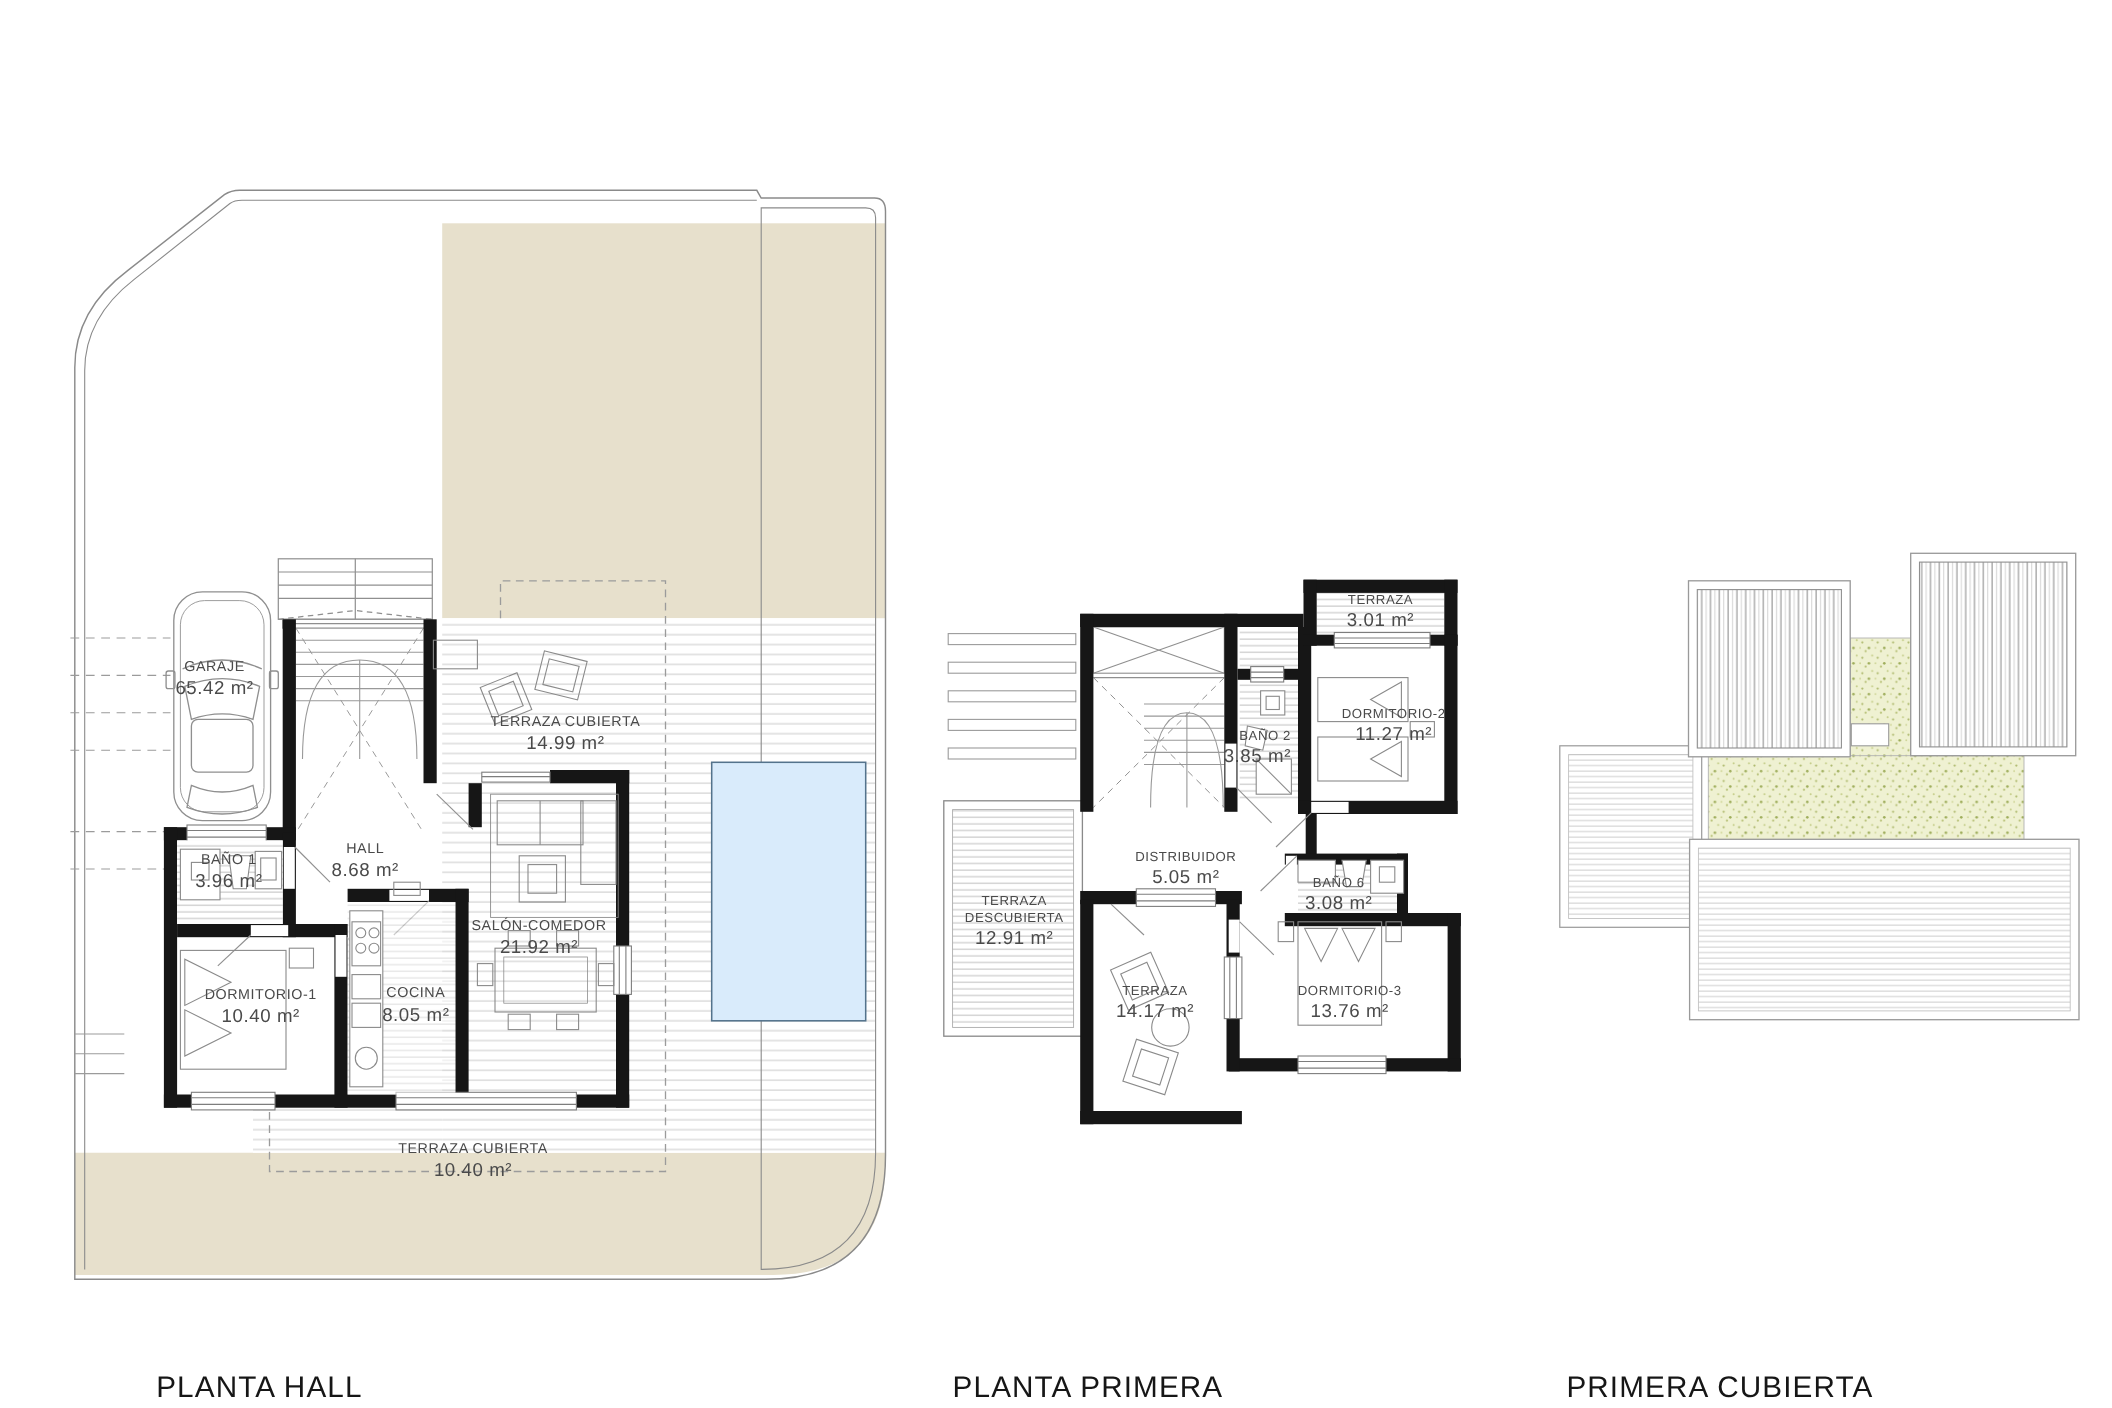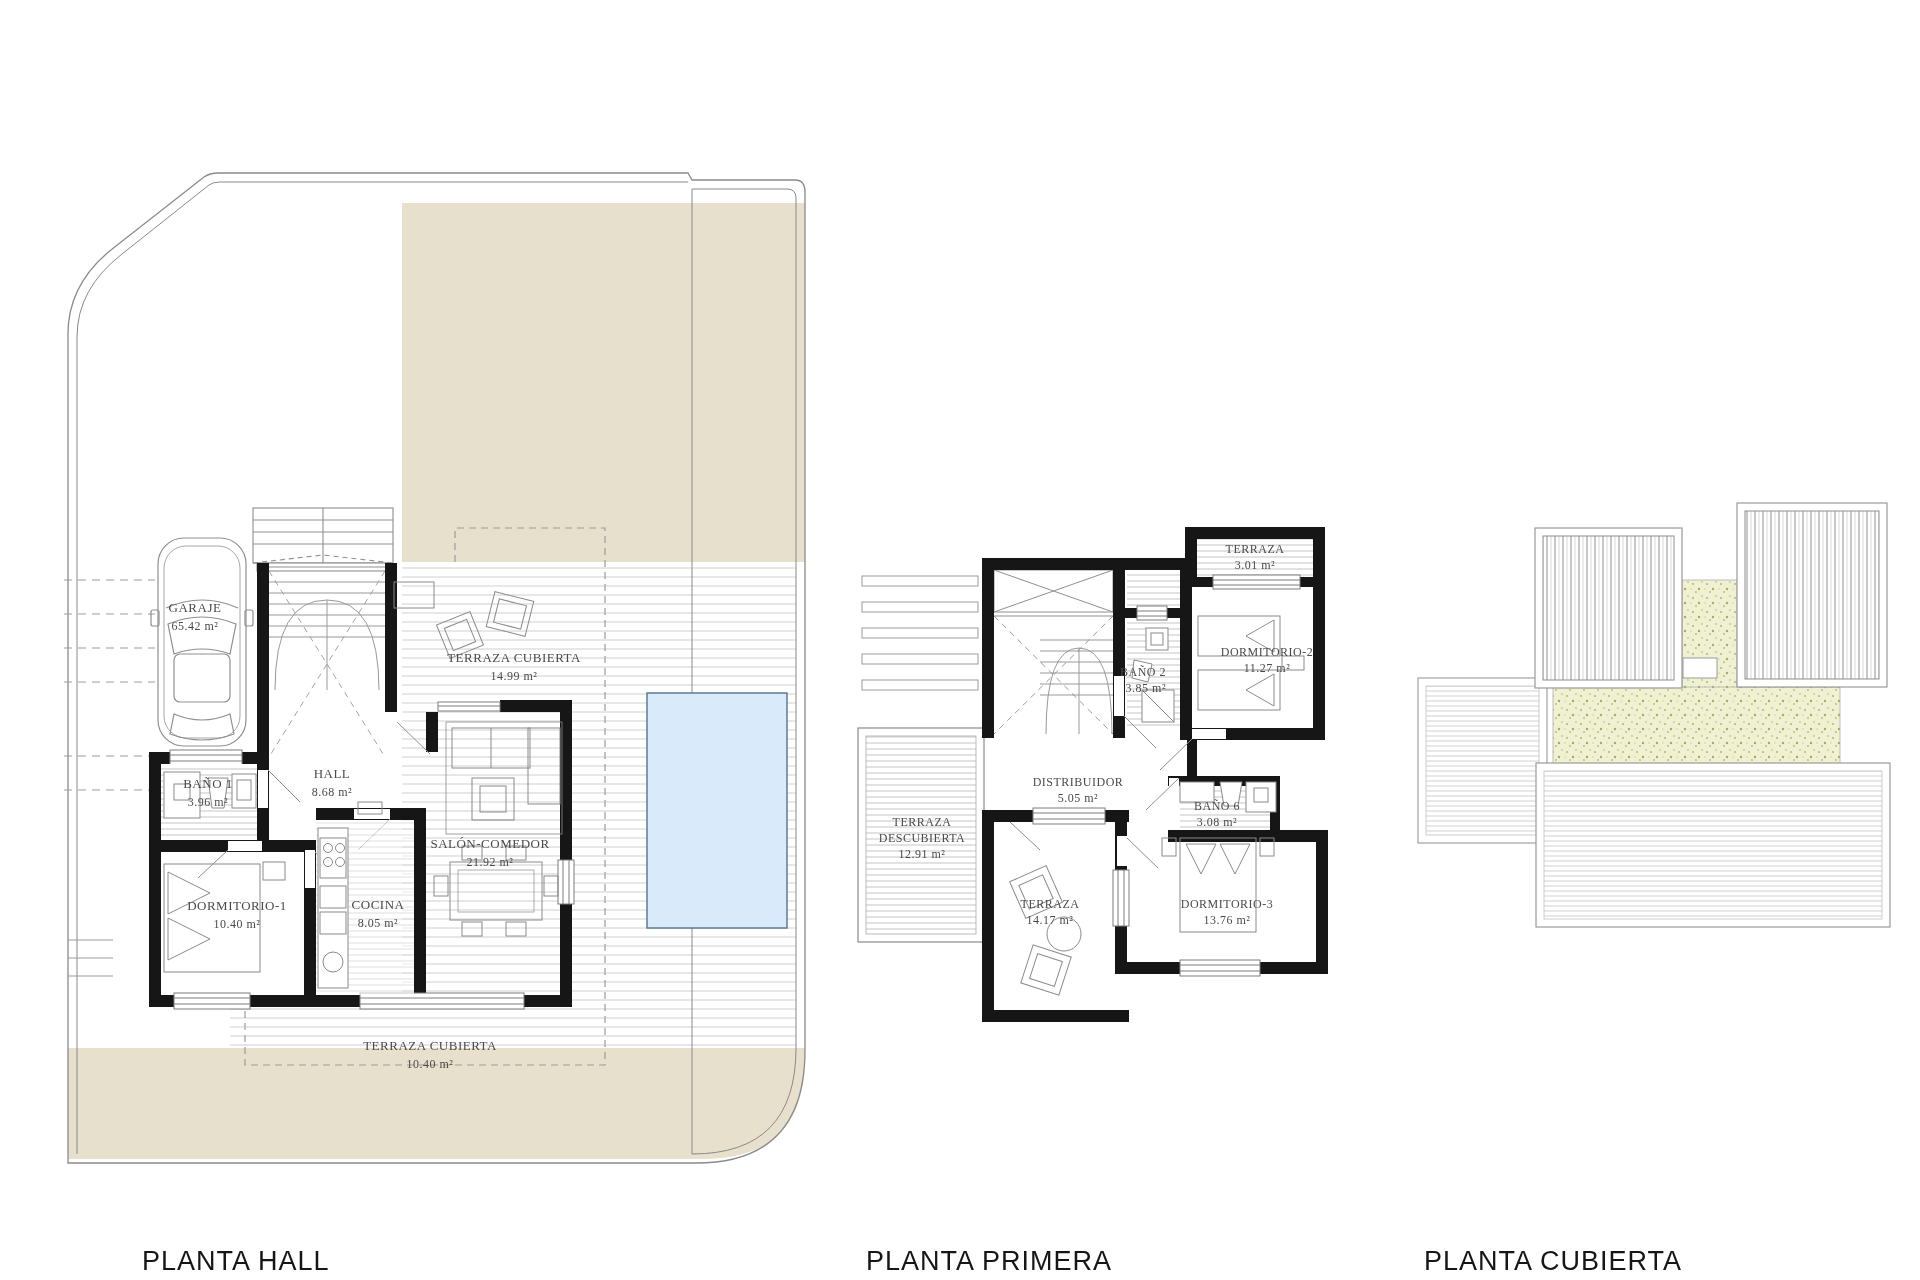--- a/index.html
+++ b/index.html
@@ -1,22 +1,22 @@
 <!DOCTYPE html>
 <html><head>
 <meta charset="utf-8">
 <style>
   html,body{margin:0;padding:0;background:#ffffff;}
   body{width:1920px;height:1280px;position:relative;overflow:hidden;
        font-family:"Liberation Sans", sans-serif;}
   svg{position:absolute;overflow:visible;}
   .label{position:absolute;transform:translate(-50%,-50%);text-align:center;
          font-size:13px;line-height:1.35;color:#4a4a4a;white-space:nowrap;
-         letter-spacing:.5px;font-family:Liberation Serif, serif;}
-  .label .area{font-size:12px;}
+         letter-spacing:.5px;}
+  .label .area{font-size:17px;}
   .caption{position:absolute;font-size:27px;color:#161616;letter-spacing:1px;}
   .lbl-sm{font-size:12px;}
 </style>
 </head>
 <body>
 
 <svg width="0" height="0">
   <defs>
     <pattern id="deckH" width="8" height="9" patternUnits="userSpaceOnUse">
       <rect width="8" height="9" fill="#ffffff"></rect>
@@ -480,13 +480,13 @@
   <span>TERRAZA</span><br>
   <span class="area">14.17 m²</span>
 </div>
 <div class="label lbl-sm" style="left:1227px;top:912px;">
   <span>DORMITORIO-3</span><br>
   <span class="area">13.76 m²</span>
 </div>
 
 <div class="caption" style="left:142px;top:1246px;">PLANTA HALL</div>
 <div class="caption" style="left:866px;top:1246px;">PLANTA PRIMERA</div>
-<div class="caption" style="left:1424px;top:1246px;">PLANTA CUBIERTA</div>
+<div class="caption" style="left:1424px;top:1246px;">PRIMERA CUBIERTA</div>
 
 </body></html>

